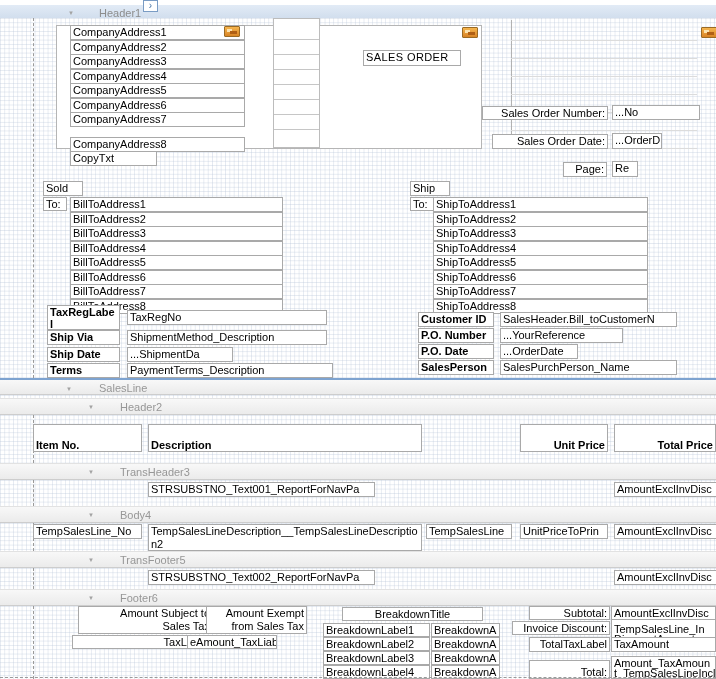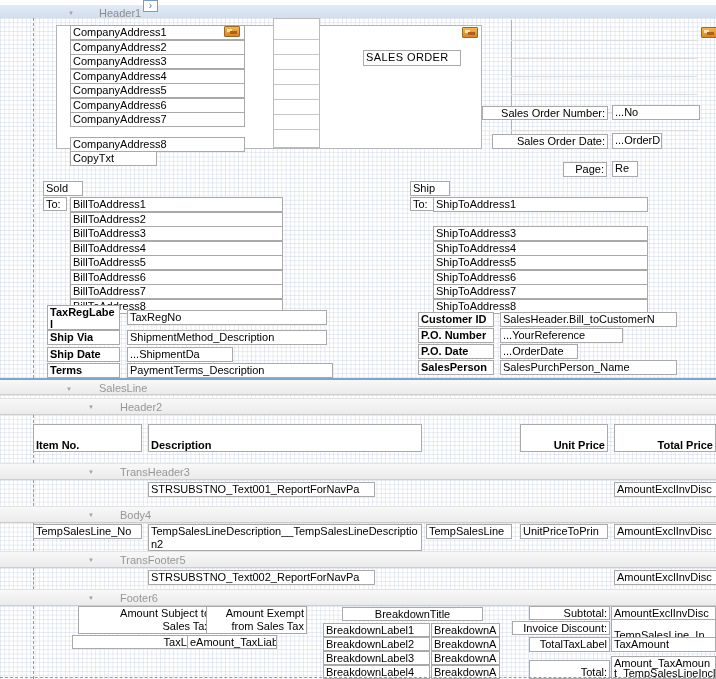--- a/index.html
+++ b/index.html
@@ -117,20 +117,21 @@
   <div class="tb" style="left:70px;top:226px;width:213px;height:15px;">BillToAddress3</div>
   <div class="tb" style="left:70px;top:241px;width:213px;height:15px;">BillToAddress4</div>
   <div class="tb" style="left:70px;top:255px;width:213px;height:15px;">BillToAddress5</div>
   <div class="tb" style="left:70px;top:270px;width:213px;height:15px;">BillToAddress6</div>
   <div class="tb" style="left:70px;top:284px;width:213px;height:15px;">BillToAddress7</div>
   <div class="tb" style="left:70px;top:299px;width:213px;height:15px;">BillToAddress8</div>
 
   <div class="tb" style="left:410px;top:181px;width:40px;height:15px;">Ship</div>
   <div class="tb" style="left:410px;top:197px;width:24px;height:14px;">To:</div>
   <div class="tb" style="left:433px;top:197px;width:215px;height:15px;">ShipToAddress1</div>
+  <div class="tb" style="left:433px;top:212px;width:215px;height:15px;">ShipToAddress2</div>
   <div class="tb" style="left:433px;top:226px;width:215px;height:15px;">ShipToAddress3</div>
   <div class="tb" style="left:433px;top:241px;width:215px;height:15px;">ShipToAddress4</div>
   <div class="tb" style="left:433px;top:255px;width:215px;height:15px;">ShipToAddress5</div>
   <div class="tb" style="left:433px;top:270px;width:215px;height:15px;">ShipToAddress6</div>
   <div class="tb" style="left:433px;top:284px;width:215px;height:15px;">ShipToAddress7</div>
   <div class="tb" style="left:433px;top:299px;width:215px;height:15px;">ShipToAddress8</div>
 
   <div class="tb b w" style="left:47px;top:305px;width:73px;height:25px;">TaxRegLabel</div>
   <div class="tb" style="left:127px;top:310px;width:200px;height:15px;">TaxRegNo</div>
   <div class="tb b" style="left:47px;top:330px;width:73px;height:15px;">Ship Via</div>
@@ -222,21 +223,21 @@
   <div class="tb c" style="left:342px;top:607px;width:141px;height:14px;">BreakdownTitle</div>
   <div class="tb" style="left:323px;top:623px;width:107px;height:14px;">BreakdownLabel1</div>
   <div class="tb" style="left:431px;top:623px;width:69px;height:14px;">BreakdownA</div>
   <div class="tb" style="left:323px;top:637px;width:107px;height:14px;">BreakdownLabel2</div>
   <div class="tb" style="left:431px;top:637px;width:69px;height:14px;">BreakdownA</div>
   <div class="tb" style="left:323px;top:651px;width:107px;height:14px;">BreakdownLabel3</div>
   <div class="tb" style="left:431px;top:651px;width:69px;height:14px;">BreakdownA</div>
   <div class="tb" style="left:323px;top:665px;width:107px;height:14px;">BreakdownLabel4</div>
   <div class="tb" style="left:431px;top:665px;width:69px;height:14px;">BreakdownA</div>
 
-  <div class="tb" style="left:611px;top:619px;width:105px;height:20px;white-space:normal;padding-top:10px;">
+  <div class="tb" style="left:611px;top:619px;width:105px;height:20px;white-space:normal;padding-top:4px;">
     <span class="line2">TempSalesLine_In</span>
     <span class="line2">DiscountAmount</span>
   </div>
   <div class="tb r" style="left:529px;top:606px;width:81px;height:14px;">Subtotal:</div>
   <div class="tb" style="left:611px;top:606px;width:105px;height:14px;">AmountExclInvDisc</div>
   <div class="tb r" style="left:512px;top:621px;width:98px;height:14px;">Invoice Discount:</div>
   <div class="tb r" style="left:529px;top:637px;width:81px;height:15px;">TotalTaxLabel</div>
   <div class="tb" style="left:611px;top:637px;width:105px;height:15px;">TaxAmount</div>
   <div class="tb" style="left:611px;top:656px;width:105px;height:23px;white-space:normal;padding-top:1px;">
     <span class="line2">Amount_TaxAmoun</span>

